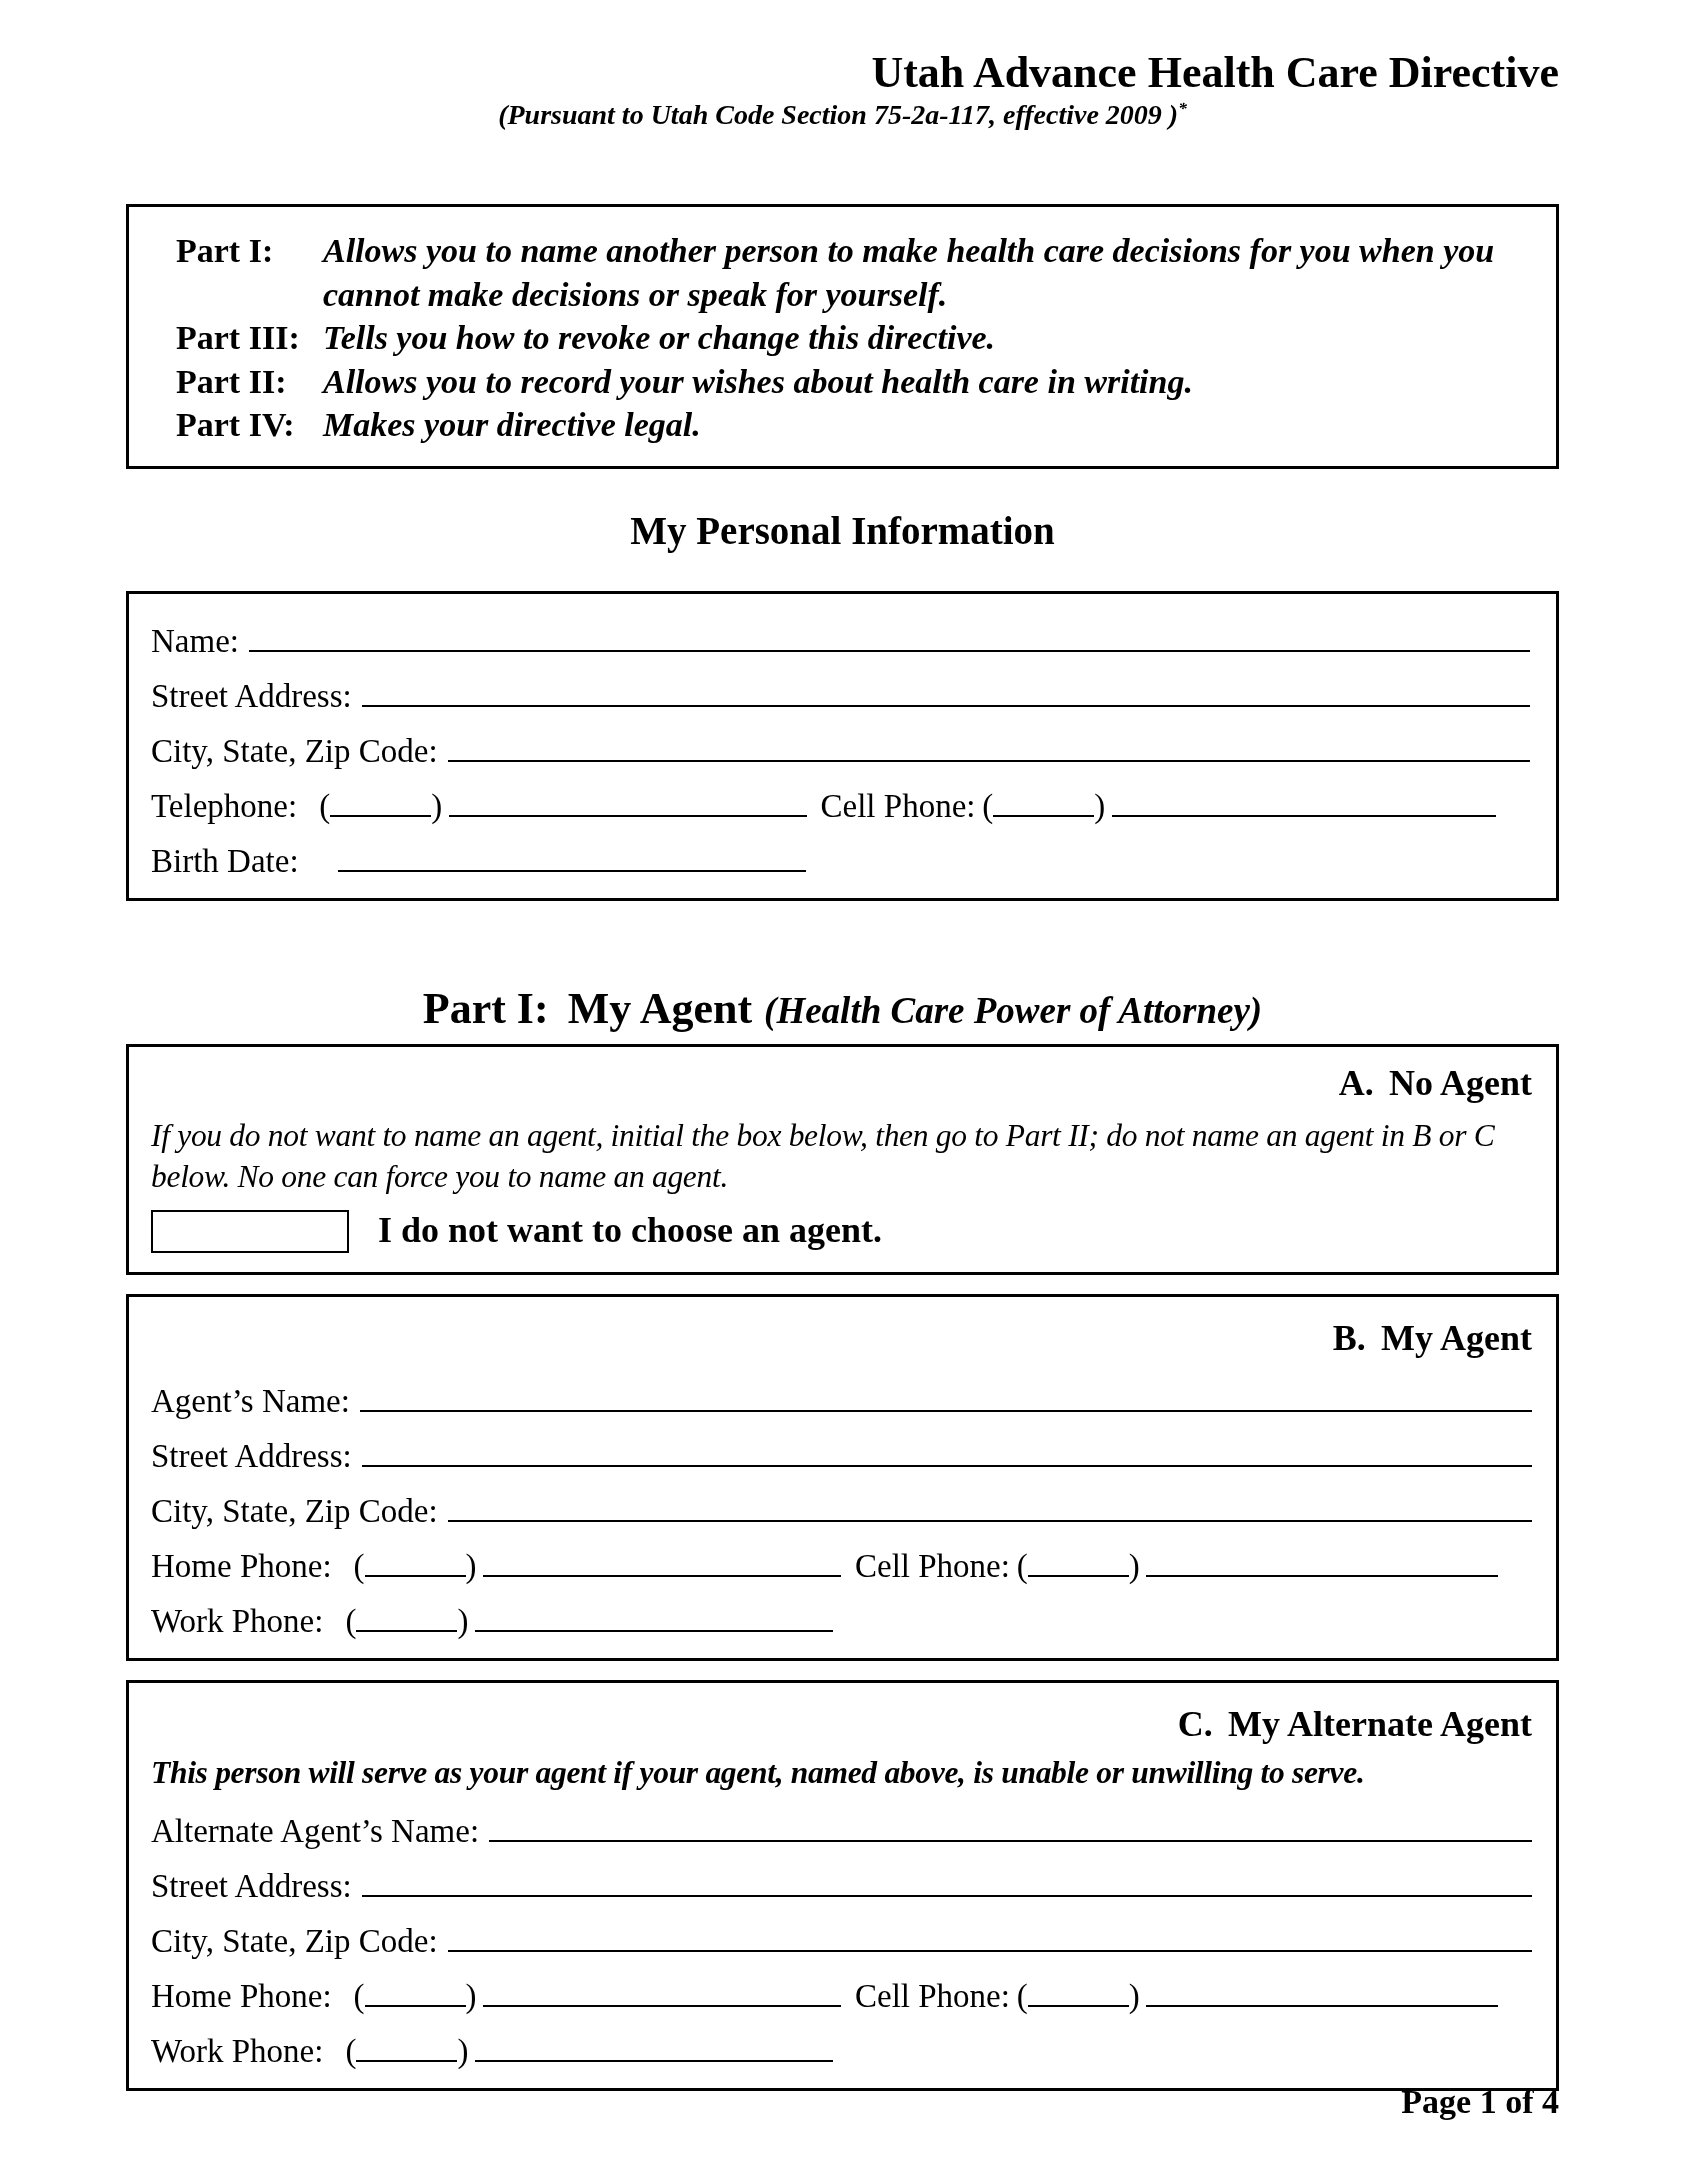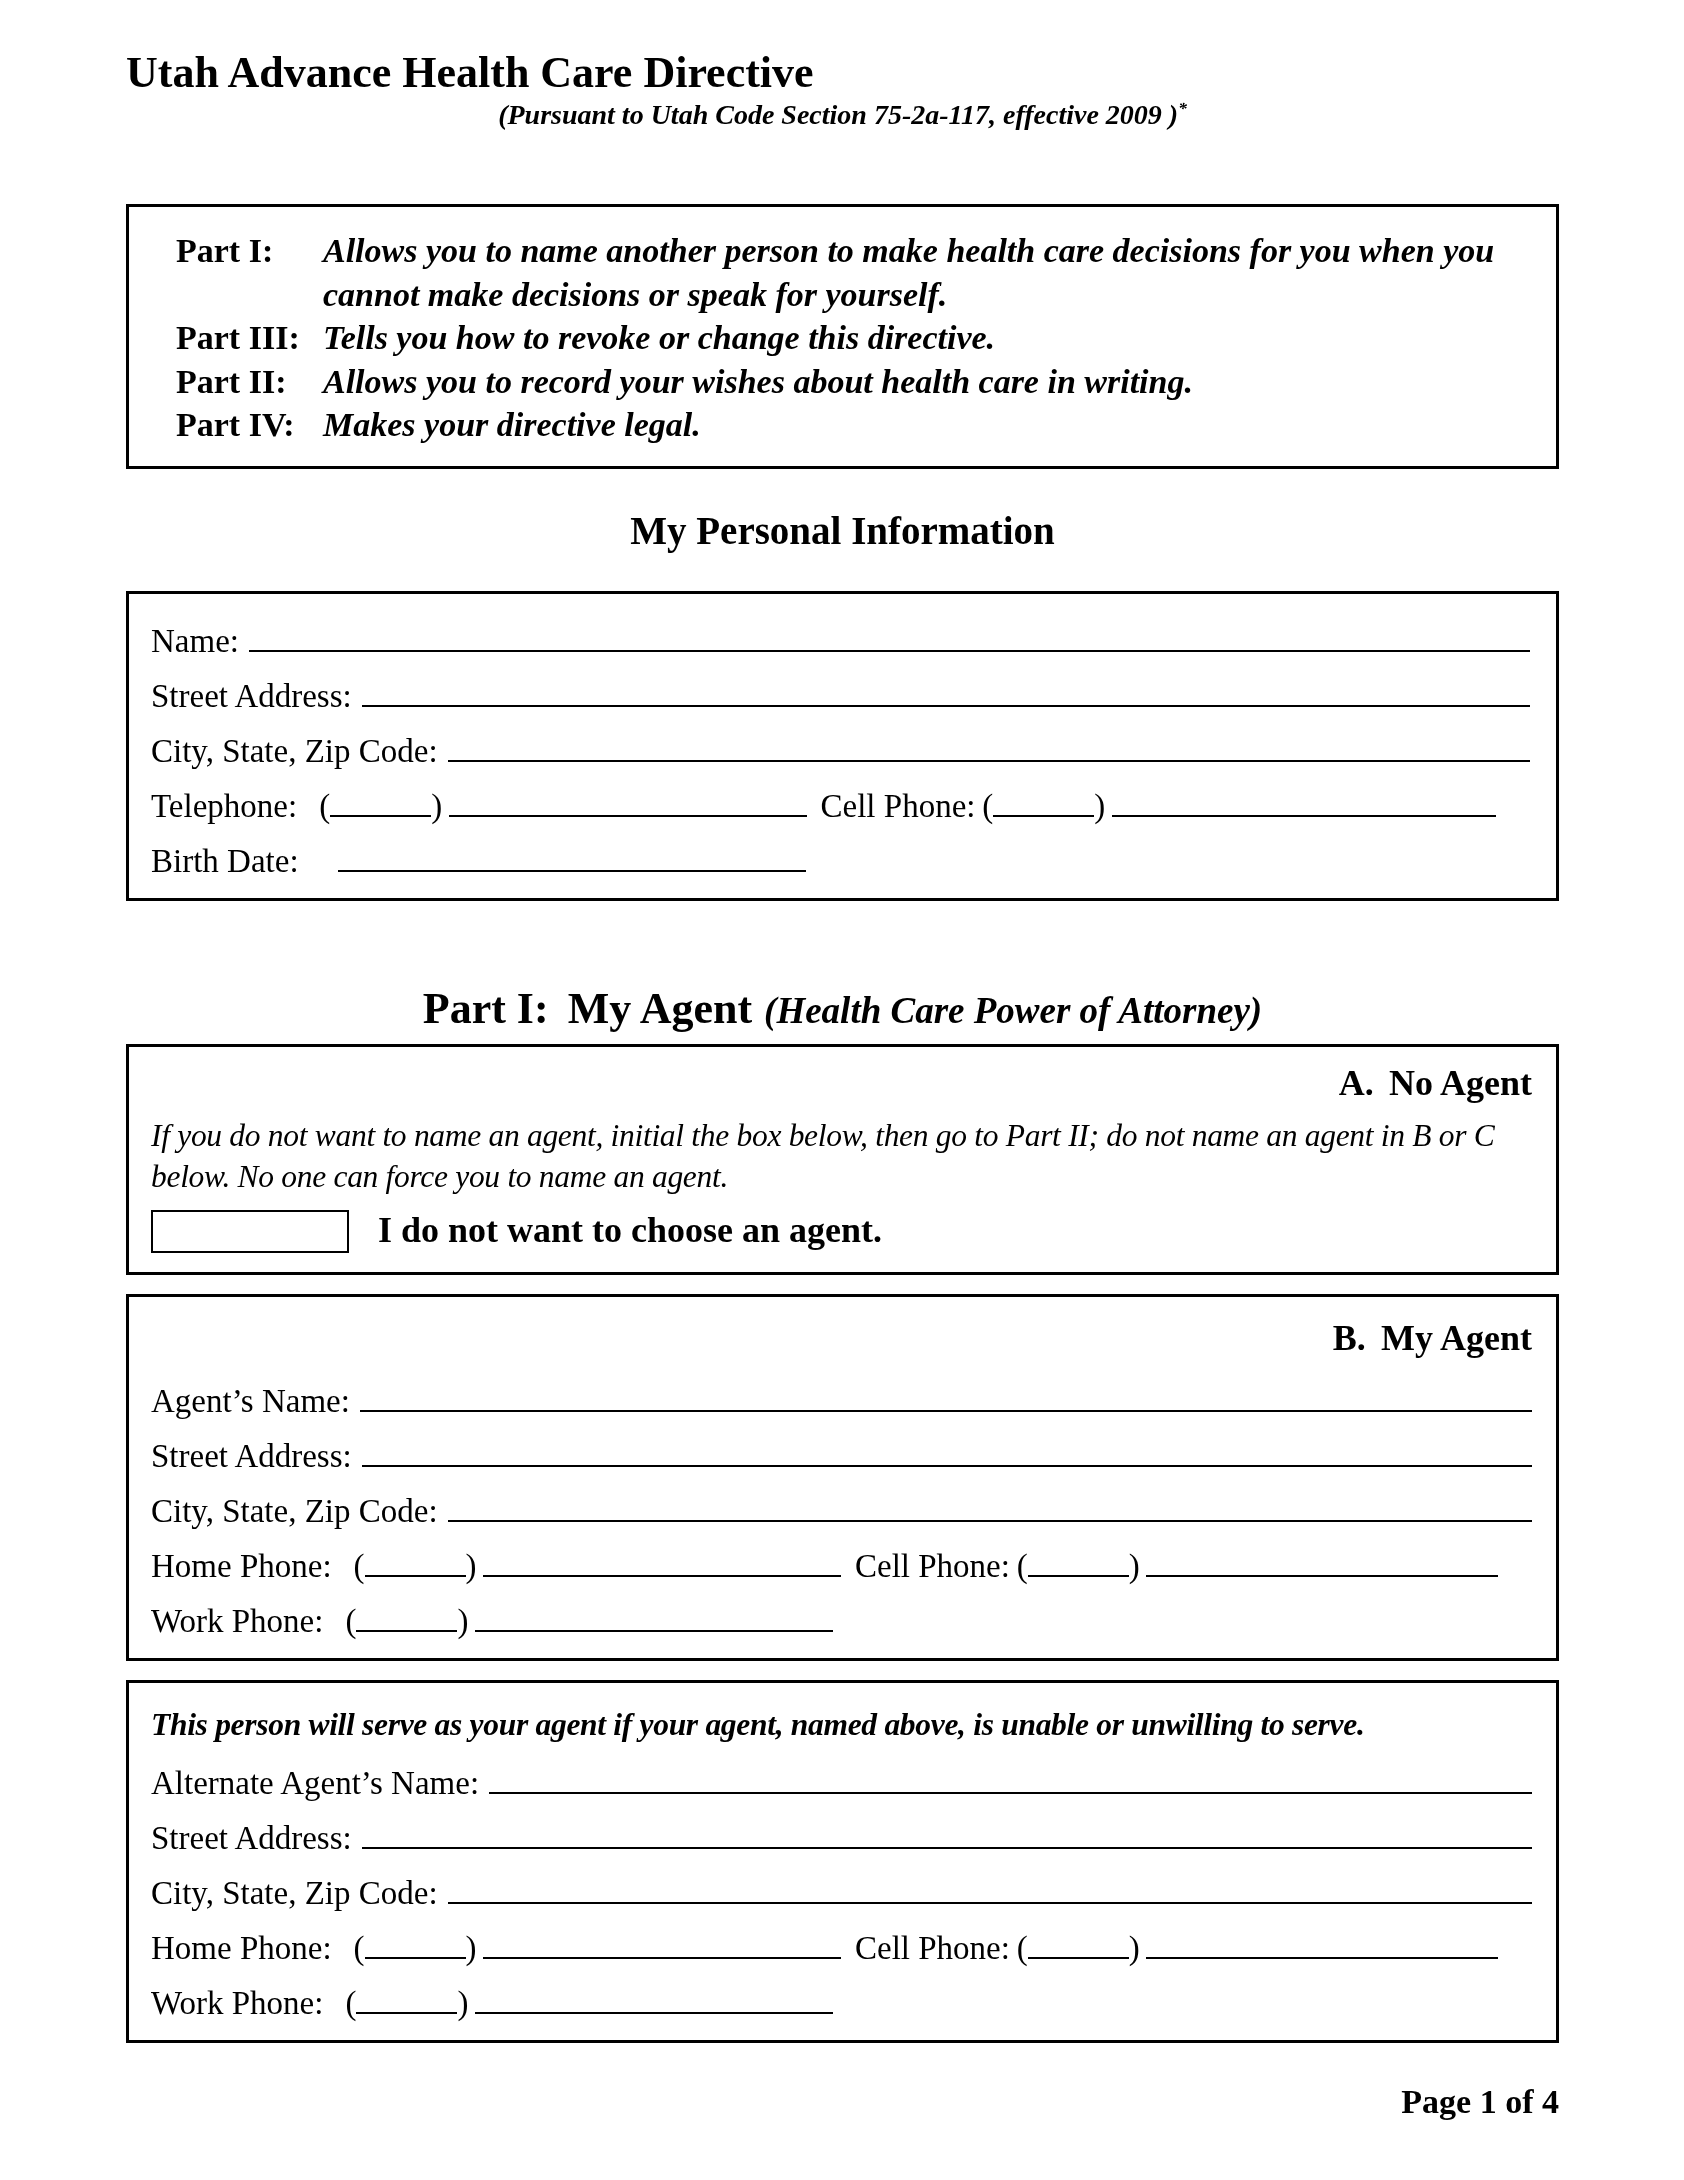--- a/index.html
+++ b/index.html
@@ -10,21 +10,21 @@
     background: #ffffff;
     color: #000000;
     font-family: "Liberation Serif", "DejaVu Serif", serif;
     overflow: hidden;
   }
   .content { padding: 0 126px; }
 
   
   .title {
     margin: 48px 0 0 0;
-    text-align: left;
+    text-align: right;
     font-size: 44px;
     font-weight: bold;
     line-height: 1.12;
   }
   .subtitle {
     text-align: center;
     font-size: 28px;
     font-weight: bold;
     font-style: italic;
     line-height: 1.25;
@@ -224,20 +224,21 @@
       <div class="f-row">
         <span class="f-label lbl-tel">Work Phone:</span>
         <span class="paren">(</span>
         <span class="line area"></span>
         <span class="paren">)</span>
         <span class="line num"></span>
       </div>
     </div>
 
     <div class="box form-box section-box gap">
+      <div class="sec-heading"><span class="sec-letter">C.</span><span>My Alternate Agent</span></div>
       <div class="instr bold">This person will serve as your agent if your agent, named above, is unable or unwilling to serve.</div>
       <div class="f-row">
         <span class="f-label">Alternate Agent’s Name:</span>
         <span class="line flexline"></span>
       </div>
       <div class="f-row">
         <span class="f-label">Street Address:</span>
         <span class="line flexline"></span>
       </div>
       <div class="f-row">

